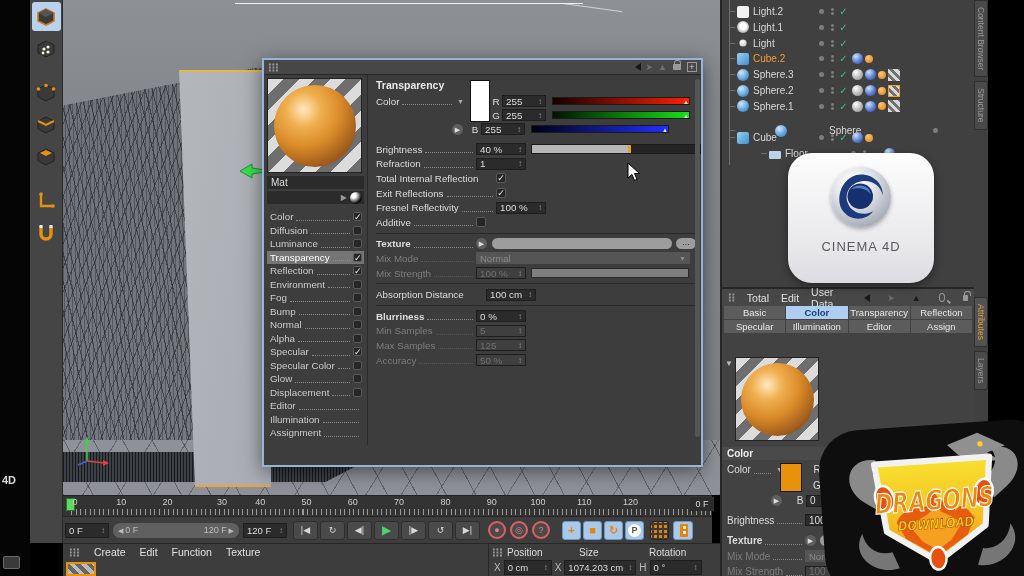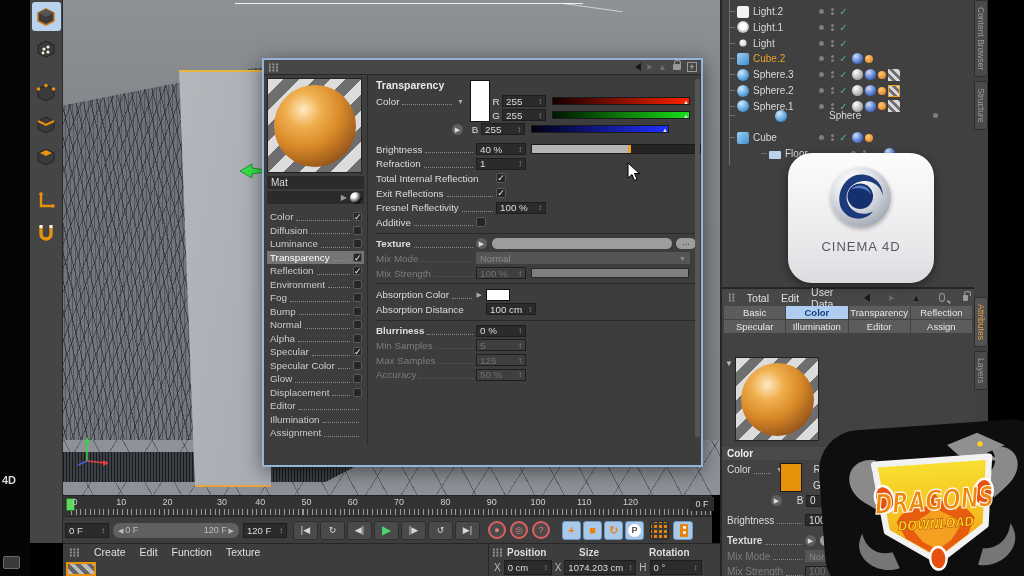--- a/index.html
+++ b/index.html
@@ -198,21 +198,21 @@
   .filmbtn:before { content:""; position:absolute; left:6px; top:2px; width:8px; height:13px; background:#e8820a; border-radius:1px; }
   .filmbtn:after { content:""; position:absolute; left:8.5px; top:4px; width:3px; height:3px; background:#fff; border-radius:1px; box-shadow:0 5px 0 #fff; }
 
   #botmenu { left:63px; top:543px; width:425px; height:17px; background:#3d3d3d; border-top:1px solid #262626; display:flex; align-items:center; gap:14px; padding:0 6px; font-size:10.5px; color:#e0e0e0; }
   #matthumb { left:66px; top:562px; width:30px; height:14px; border:2px solid #e8920c;
     background:repeating-linear-gradient(45deg,#bbb 0 4px,#666 4px 8px); }
   #botmenu2 { left:63px; top:560px; width:425px; height:16px; background:#3d3d3d; }
 
   #coords { left:488px; top:543px; width:232px; height:33px; background:#3d3d3d; border-top:1px solid #262626; border-left:1px solid #262626; font-size:10px; color:#ddd; }
   #coords .hdr { display:flex; align-items:center; height:16px; gap:4px; padding-left:3px; }
-  #coords .hdr span { font-weight:bold; }
+  #coords .hdr span { font-weight:normal; }
   #coords .row { display:flex; align-items:center; gap:3px; padding-left:5px; }
 
   
   #dragons { left:822px; top:425px; width:226px; height:170px; background:#0e0e0e; border-radius:40px 32px 0 46px; transform:rotate(-4deg); z-index:50; }
   #dragons svg { position:absolute; left:10px; top:8px; }
 
   
   .tri-l { width:0; height:0; border-top:4px solid transparent; border-bottom:4px solid transparent; border-right:6px solid #181818; }
   .magn { width:9px; height:9px; border:1.6px solid #9a9a9a; border-radius:50%; position:relative; margin-left:6px; }
   .magn:after { content:""; position:absolute; left:7px; top:7px; width:4px; height:1.6px; background:#9a9a9a; transform:rotate(45deg); }
@@ -540,28 +540,20 @@
               <span class="sp">↕</span>
             </div>
           <div class="slider" style="width:158px;margin-left:5px;opacity:.55;">
               <div class="fill" style="width:100%;"></div>
             </div>
         </div>
 
         <div class="psep"></div>
         <div class="prow">
           <div class="plabel" style="width:106px;">
-              <span>Absorption Color</span>
-              <span class="leader"></span>
-              <span class="dropcaret">▶</span>
-            </div>
-          <div class="swatch" style="width:24px;height:12px;margin-left:4px;"></div>
-        </div>
-        <div class="prow">
-          <div class="plabel" style="width:106px;">
               <span>Absorption Distance</span>
             </div>
           <div class="vbox" style="margin-left:4px;">
               <span>100 cm</span>
               <span class="sp">↕</span>
             </div>
         </div>
 
         <div class="psep"></div>
         <div class="prow">
@@ -753,21 +745,21 @@
           <span class="ocell" style="width: 13px;">
             <span class="ocheck">✓</span>
           </span>
           <span class="tagrow">
             <span class="tag white-sphere"></span>
             <span class="tag phong"></span>
             <span class="tag mat-orange"></span>
             <span class="tag texture"></span>
           </span>
         </div>
-        <div class="orow" style="top: 108px; gap: 38px;">
+        <div class="orow" style="top: 123px; gap: 38px;">
           <span class="dash"></span>
           <span class="oico sphere"></span>
           <span class="oname">Sphere</span>
           <span class="ocell" style="width: 12px;">
             <span class="vdot"></span>
           </span>
           <span class="ocell" style="width: 10px;">
             <span class="ddots">
               <i></i>
               <i></i>

